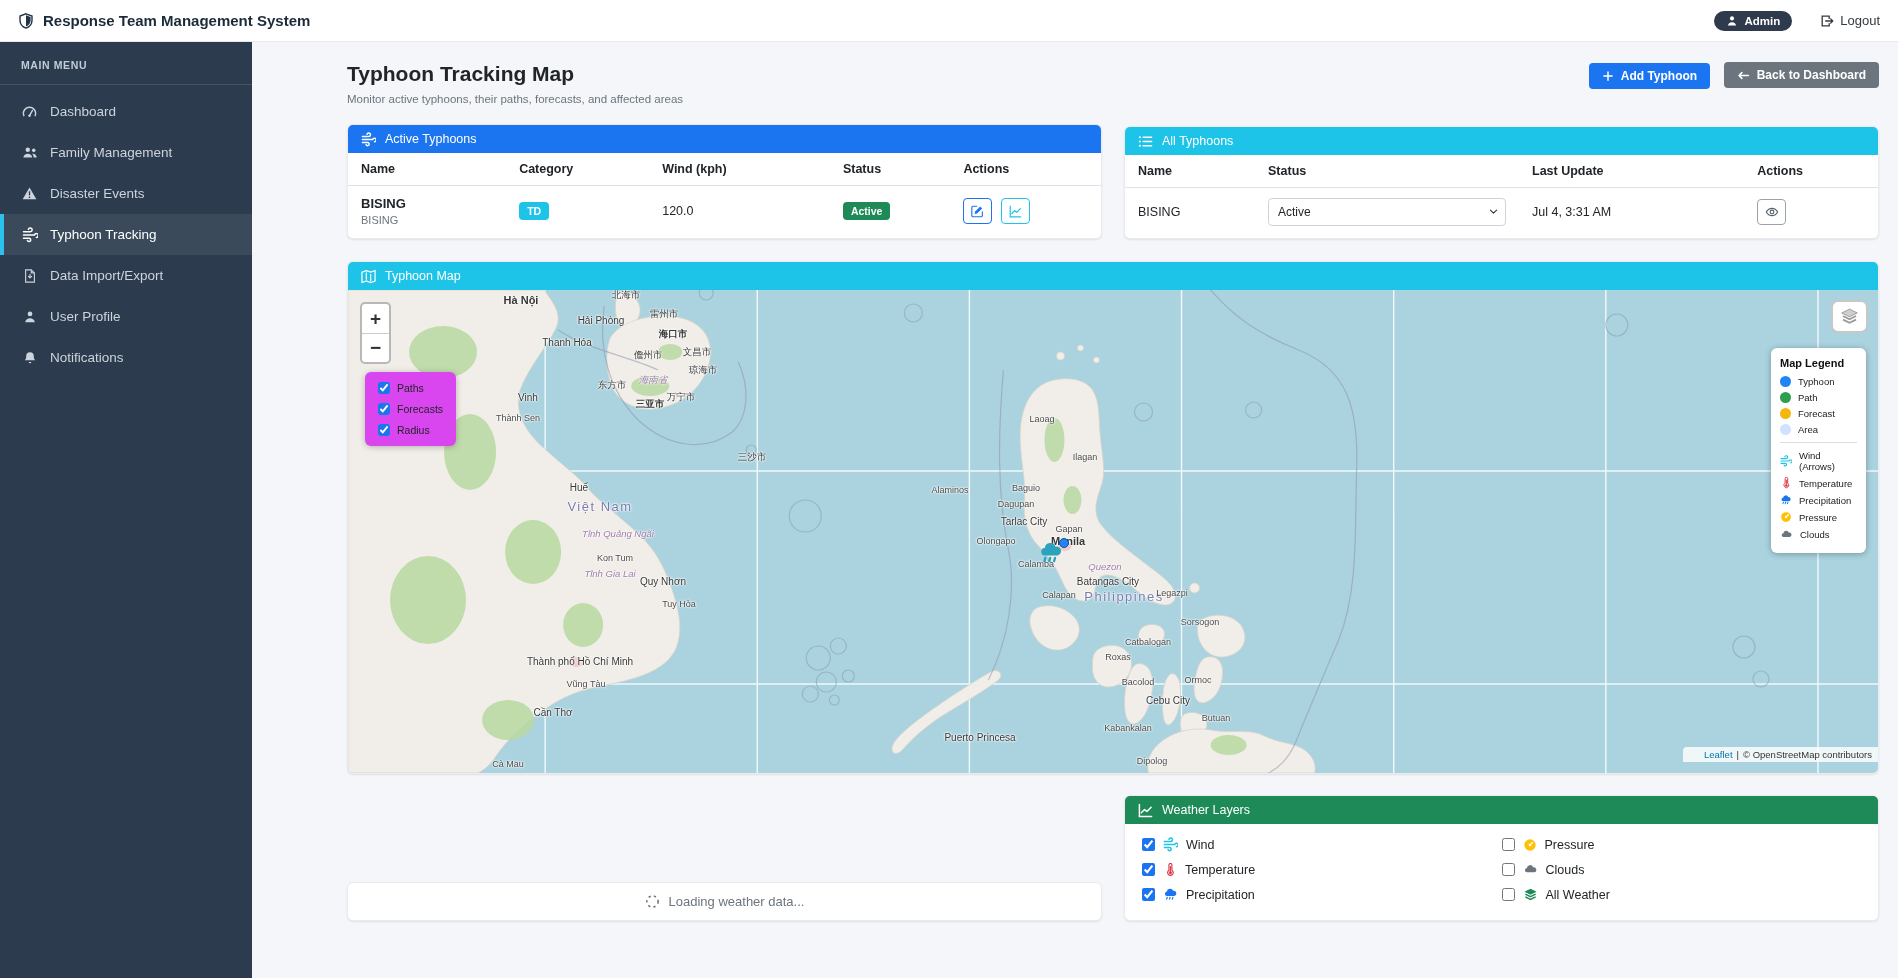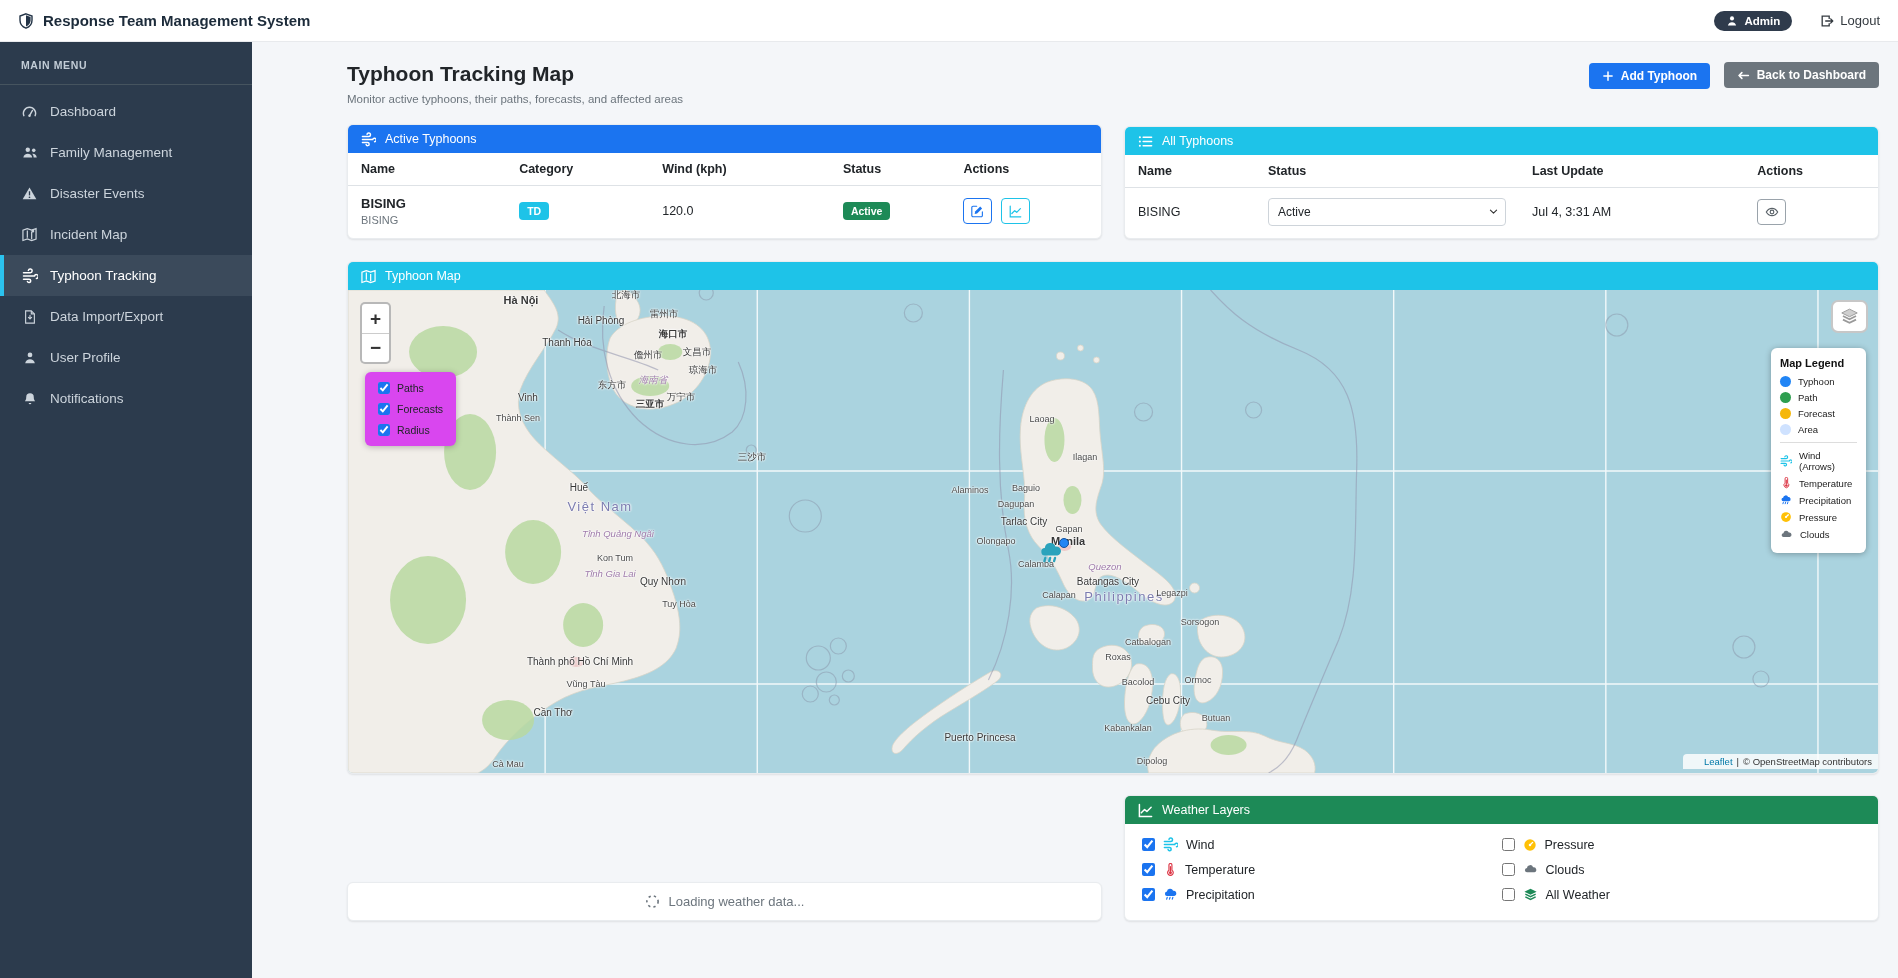--- a/index.html
+++ b/index.html
@@ -73,21 +73,21 @@
   .zoom-btn + .zoom-btn { border-top:1px solid #ccc; }
   .overlay-box { position:absolute; top:82px; left:17px; background:#d946ef; border-radius:6px; padding:10px 13px; box-shadow:0 1px 6px rgba(0,0,0,.25); z-index:6; display:flex; flex-direction:column; gap:9px; }
   .overlay-box label { display:flex; gap:7px; align-items:center; font-size:10.5px; color:#212529; cursor:pointer; }
   input[type="checkbox"] { width:12px; height:12px; accent-color:#1b74f0; cursor:pointer; }
   .layers-ctrl { position:absolute; top:10px; right:10px; width:37px; height:33px; background:#fff; border:2px solid rgba(0,0,0,.22); border-radius:7px; display:flex; align-items:center; justify-content:center; z-index:6; color:#8a8a8a; cursor:pointer; }
   .legend { position:absolute; top:58px; right:12px; width:95px; background:#fff; border-radius:6px; box-shadow:0 1px 6px rgba(0,0,0,.3); padding:9px 9px 7px; z-index:6; }
   .legend-title { font-weight:bold; font-size:11px; margin-bottom:7px; color:#111; }
   .legend-item { display:flex; align-items:center; gap:7px; margin:5px 0; color:#222; font-size:9.5px; }
   .legend-dot { width:11px; height:11px; border-radius:50%; flex:none; }
   .legend hr { border:none; border-top:1px solid #ddd; margin:7px 0; }
-  .attribution { position:absolute; right:0; bottom:4px; background:rgba(255,255,255,.82); font-size:9.5px; padding:2px 6px; color:#333; border-top-left-radius:4px; z-index:6; display:flex; gap:4px; align-items:center; }
+  .attribution { position:absolute; right:0; bottom:11px; background:rgba(255,255,255,.82); font-size:9.5px; padding:2px 6px; color:#333; border-top-left-radius:4px; z-index:6; display:flex; gap:4px; align-items:center; }
   .attribution .leaflet-link { color:#0078a8; cursor:pointer; }
   .flag { width:11px; height:8px; display:inline-block; }
   .flag .top { height:4px; background:#4c7ddd; } .flag .bot { height:4px; background:#f7d117; }
   .ty-dot { position:absolute; left:716px; top:253px; width:10px; height:10px; background:#2185f5; border:1.5px solid #14529c; border-radius:50%; transform:translate(-50%,-50%); z-index:4; }
   .ty-cloud { position:absolute; left:703px; top:263px; transform:translate(-50%,-50%); z-index:4; color:#2ba3bc; }
 
   
   .bottom-row { margin-top:21px; }
   .wc-body { height:37px; display:flex; align-items:center; justify-content:center; gap:9px; color:#6c757d; font-size:13px; }
   .wl-body { padding:13px 17px 18px; display:grid; grid-auto-flow:column; grid-template-rows:repeat(3,auto); grid-template-columns:1fr 1fr; row-gap:10px; font-size:12.5px; }
@@ -155,29 +155,20 @@
     </div>
     <div class="side-item">
       <span class="ic">
           <svg viewBox="0 0 16 16" width="15" height="15" fill="currentColor">
             <path d="M8 1.5 15.3 14H.7z"></path>
             <rect x="7.3" y="5.6" width="1.4" height="4.4" fill="#2c3b4d"></rect>
             <circle cx="8" cy="12" r=".9" fill="#2c3b4d"></circle>
           </svg>
         </span>
       <span>Disaster Events</span>
-    </div>
-    <div class="side-item">
-      <span class="ic">
-          <svg viewBox="0 0 16 16" width="15" height="15">
-            <path d="M5.7 1.8 1 3.4v11l4.7-1.6 4.6 1.6 4.7-1.6v-11l-4.7 1.6zM5.7 3.6v7.9M10.3 5.2v7.9" fill="none" stroke="currentColor" stroke-width="1.3"></path>
-            <circle cx="11.5" cy="4.2" r="1.6" fill="currentColor"></circle>
-          </svg>
-        </span>
-      <span>Incident Map</span>
     </div>
     <div class="side-item active">
       <span class="ic">
           <svg viewBox="0 0 16 16" width="16" height="16">
             <g fill="none" stroke="currentColor" stroke-width="1.5" stroke-linecap="round">
               <path d="M1.5 4.8h6.8a1.9 1.9 0 1 0-1.9-2.4"></path>
               <path d="M1.5 8h11a1.9 1.9 0 1 1 1.9 2.4"></path>
               <path d="M1.5 11.2h5.6a1.7 1.7 0 1 1-1.7 2.2"></path>
             </g>
           </svg>
@@ -456,21 +447,21 @@
           <span class="map-label zh" style="left: 300px; top: 65px;">儋州市</span>
           <span class="map-label zh" style="left: 349px; top: 62px;">文昌市</span>
           <span class="map-label zh" style="left: 355px; top: 80px;">琼海市</span>
           <span class="map-label zh" style="left: 264px; top: 95px;">东方市</span>
           <span class="map-label prov" style="left: 305px; top: 90px;">海南省</span>
           <span class="map-label zh" style="left: 333px; top: 107px;">万宁市</span>
           <span class="map-label zh b" style="left: 302px; top: 114px;">三亚市</span>
           <span class="map-label zh" style="left: 404px; top: 167px;">三沙市</span>
           <span class="map-label s" style="left: 694px; top: 129px;">Laoag</span>
           <span class="map-label s" style="left: 737px; top: 167px;">Ilagan</span>
-          <span class="map-label s" style="left: 622px; top: 200px; text-align: center;">Alaminos</span>
+          <span class="map-label s" style="left: 602px; top: 200px; text-align: center;">Alaminos</span>
           <span class="map-label s" style="left: 678px; top: 198px;">Baguio</span>
           <span class="map-label s" style="left: 668px; top: 214px;">Dagupan</span>
           <span class="map-label " style="left: 676px; top: 231px;">Tarlac City</span>
           <span class="map-label s" style="left: 721px; top: 239px;">Gapan</span>
           <span class="map-label s" style="left: 648px; top: 251px;">Olongapo</span>
           <span class="map-label b" style="left: 720px; top: 251px;">Manila</span>
           <span class="map-label s" style="left: 688px; top: 274px;">Calamba</span>
           <span class="map-label prov" style="left: 757px; top: 276px;">Quezon</span>
           <span class="map-label " style="left: 760px; top: 291px;">Batangas City</span>
           <span class="map-label s" style="left: 711px; top: 305px;">Calapan</span>

